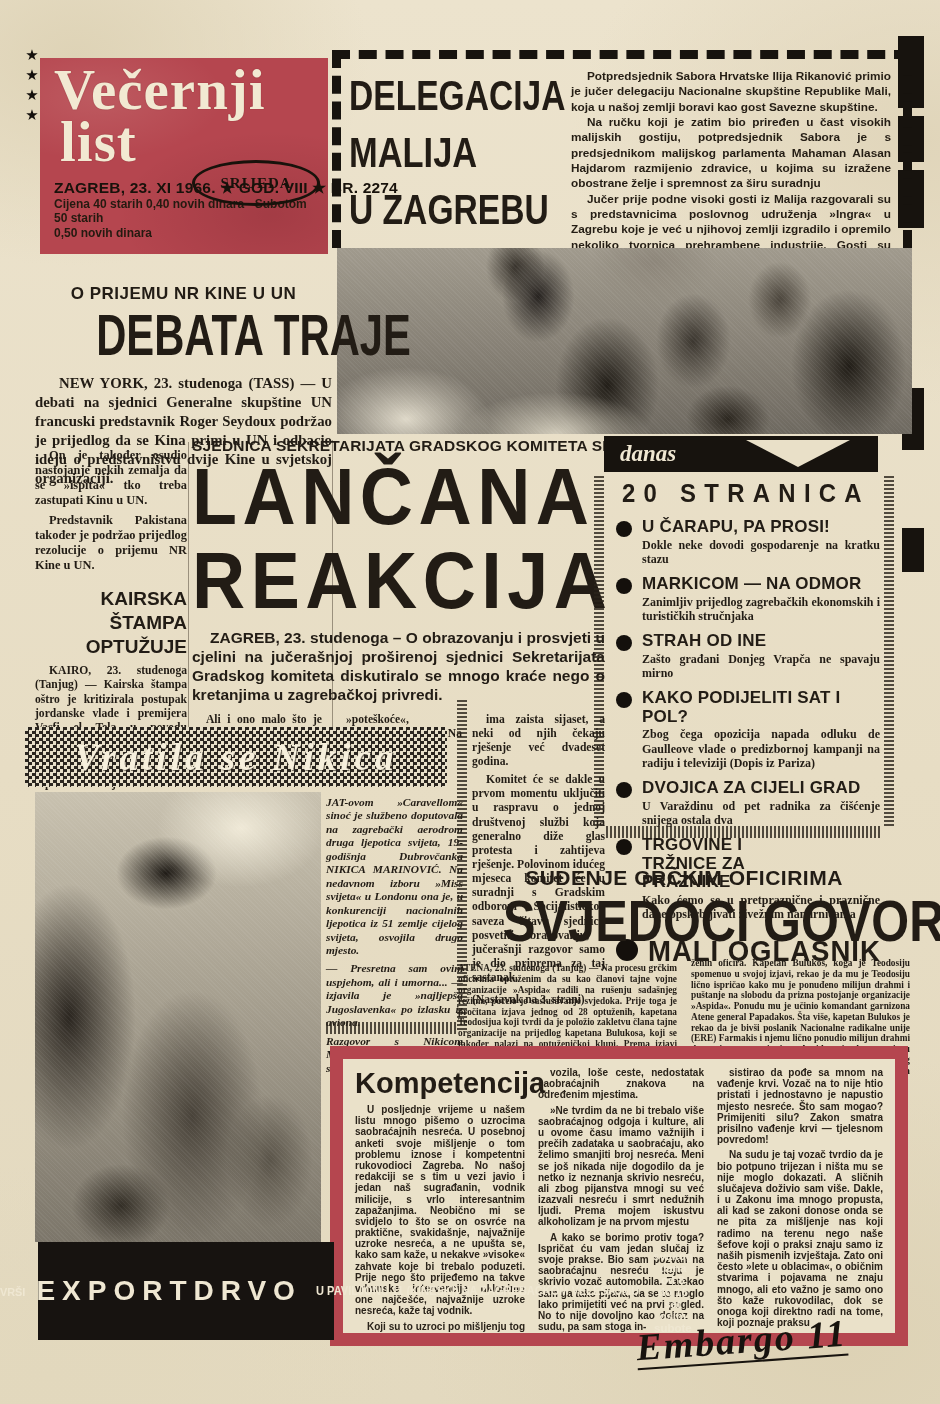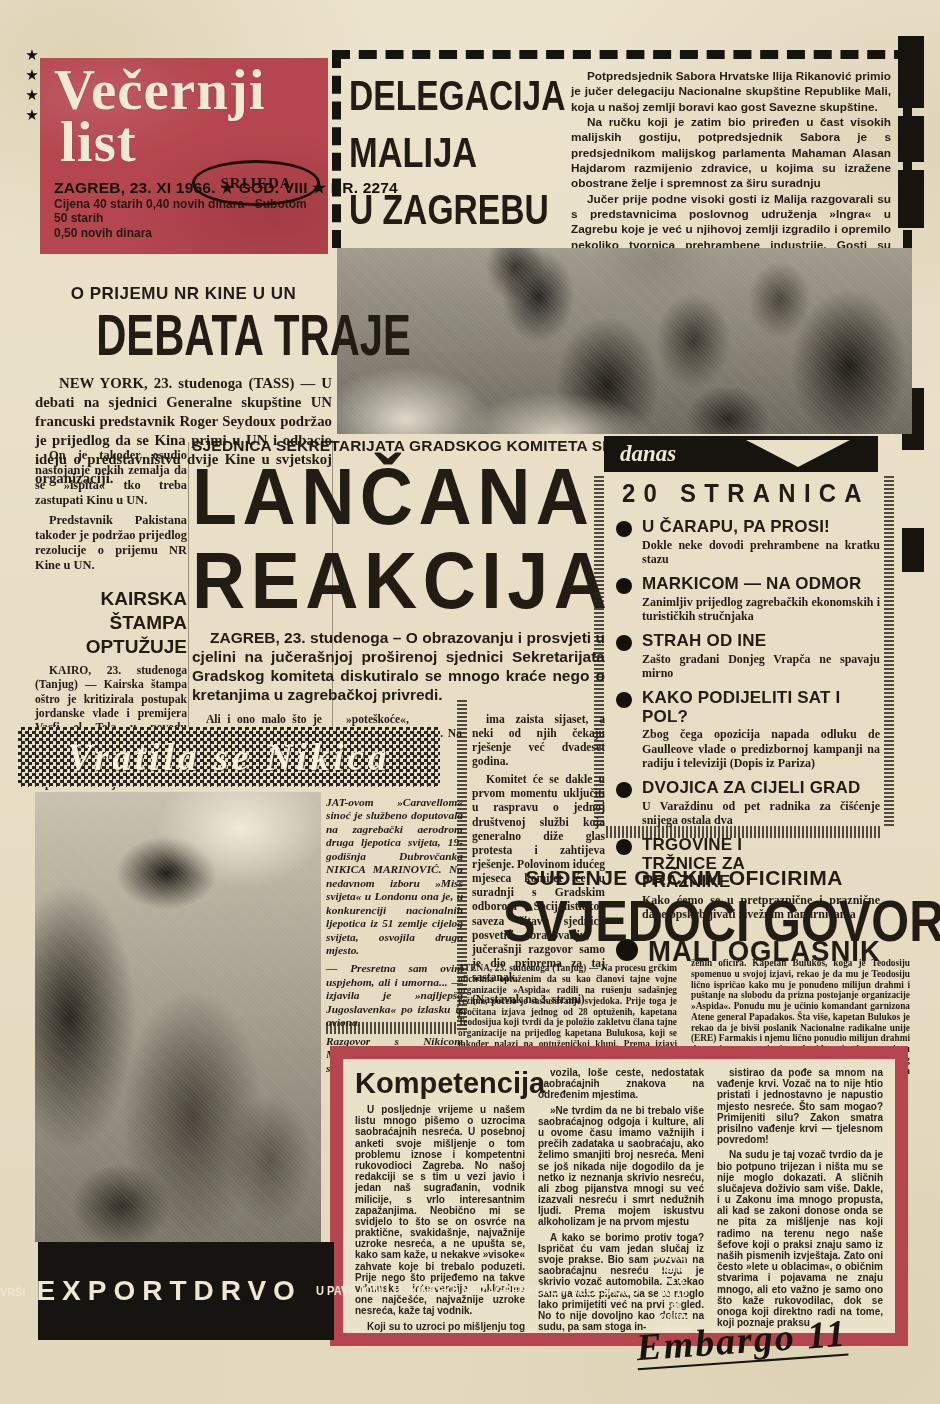--- a/index.html
+++ b/index.html
@@ -89,21 +89,21 @@
       letter-spacing:.2px;white-space:nowrap;}
   .lanc-head{font-family:"Liberation Sans",sans-serif;font-weight:800;font-size:80px;
       line-height:84px;letter-spacing:6px;white-space:nowrap;}
   .lanc-head .cx{transform:scaleX(.92);}
   .lanc-sub{margin-top:6px;font-family:"Liberation Sans",sans-serif;font-weight:700;
       font-size:15.5px;line-height:1.22;text-align:justify;text-indent:18px;}
   .lanc-cols{display:flex;gap:10px;margin-top:8px;}
   .lanc-col{width:130px;flex:0 0 auto;}
   .nastavak{text-align:left;font-weight:700;font-size:11.6px;margin-top:8px;}
   
-  .nik-banner{left:18px;top:727px;width:422px;height:60px;
+  .nik-banner{left:25px;top:727px;width:422px;height:60px;
       background:repeating-conic-gradient(#2b2620 0% 25%, #e7dfc9 0% 50%) 0 0/7px 7px;
       display:flex;align-items:center;justify-content:center;}
   .nik-banner span{font-style:italic;font-weight:700;font-size:37px;letter-spacing:4px;
       color:#f6efdc;text-shadow:1px 1px 0 rgba(35,28,20,.55);}
   .jat{left:326px;top:796px;width:137px;}
   .jat p{margin:0 0 5px 0;font-style:italic;font-weight:700;font-size:11.4px;line-height:1.18;
       text-align:justify;}
   .jat .sig{text-align:right;font-style:italic;}
   
   .vstrip{width:10px;background:repeating-linear-gradient(180deg,#2a241b 0 2px,rgba(0,0,0,0) 2px 4px);opacity:.8;}
@@ -258,21 +258,21 @@
     <span class="lbl">danas</span>
     <div class="danas-tri"></div>
   </div>
   <div class="abs danas-col">
     <div class="stranica">20 STRANICA</div>
 
     <div class="ditem">
       <div class="bullet"></div>
       <div>
           <h4>U ČARAPU, PA PROSI!</h4>
-        <p>Dokle neke dovodi prehrambene na kratku stazu</p>
+        <p>Dokle neke dovodi gospodarenje na kratku stazu</p>
         </div>
     </div>
     <div class="ditem">
       <div class="bullet"></div>
       <div>
           <h4>MARKICOM — NA ODMOR</h4>
         <p>Zanimljiv prijedlog zagrebačkih ekonomskih i turističkih stručnjaka</p>
         </div>
     </div>
     <div class="ditem">

